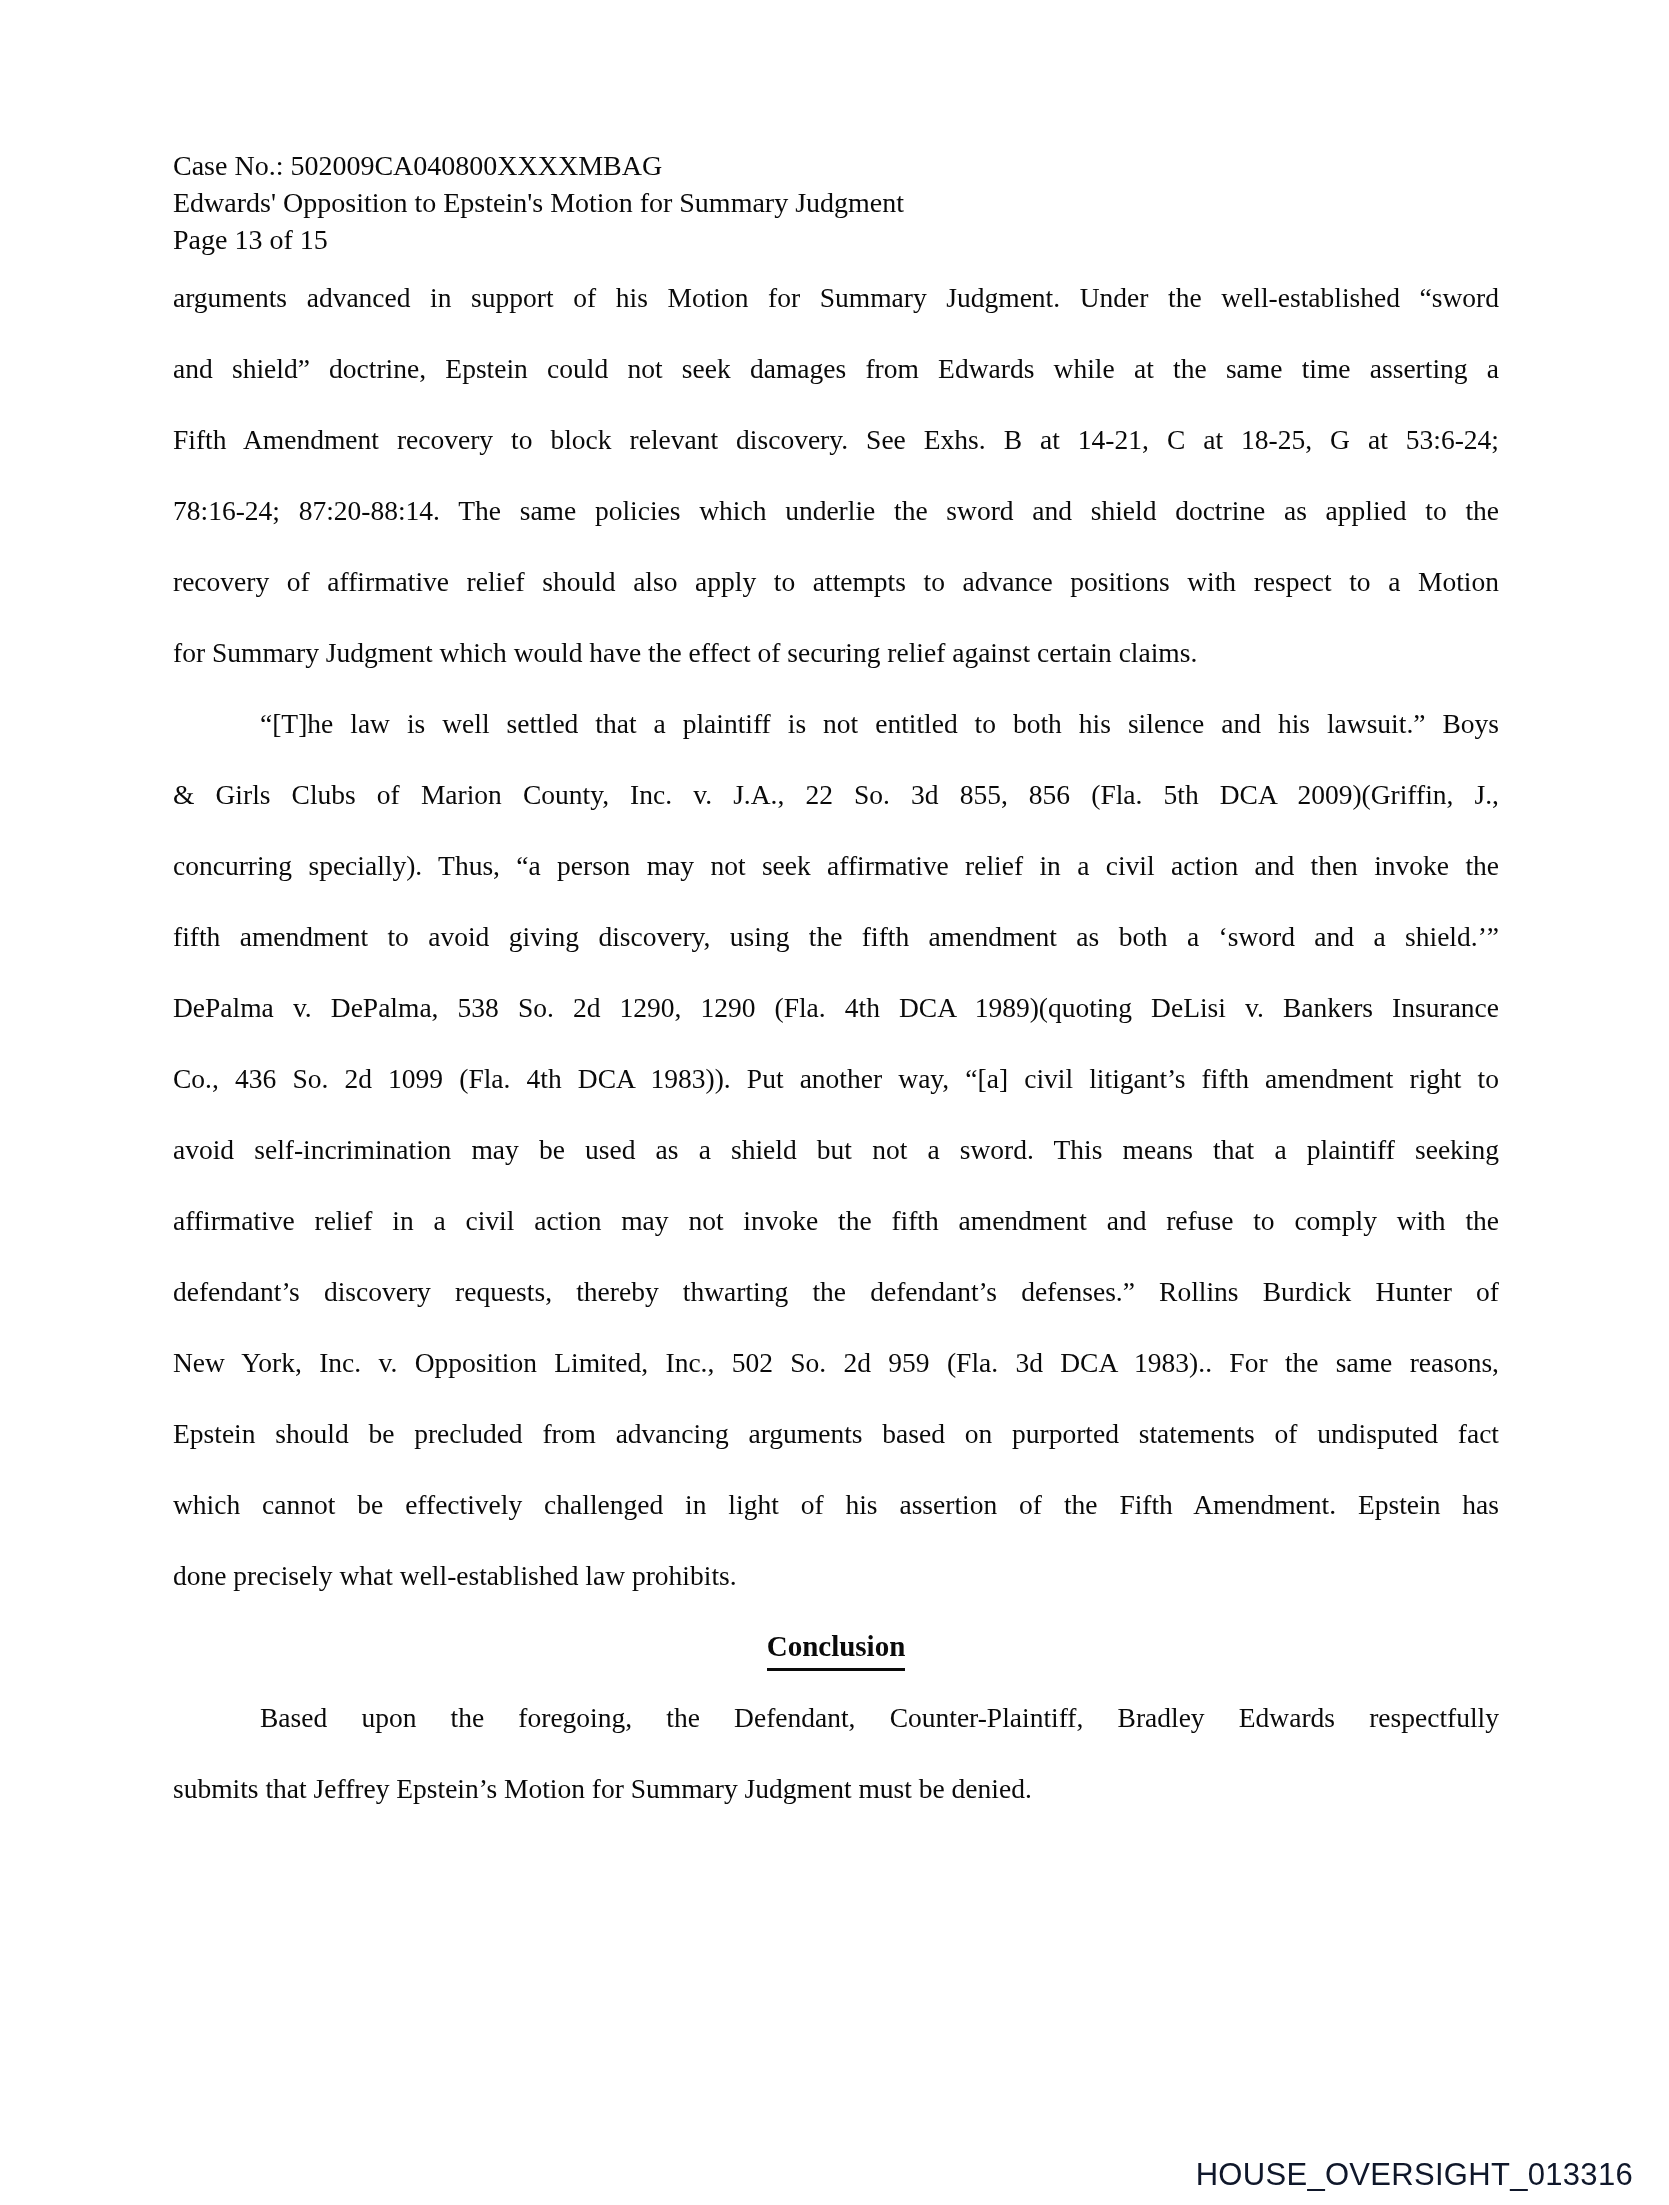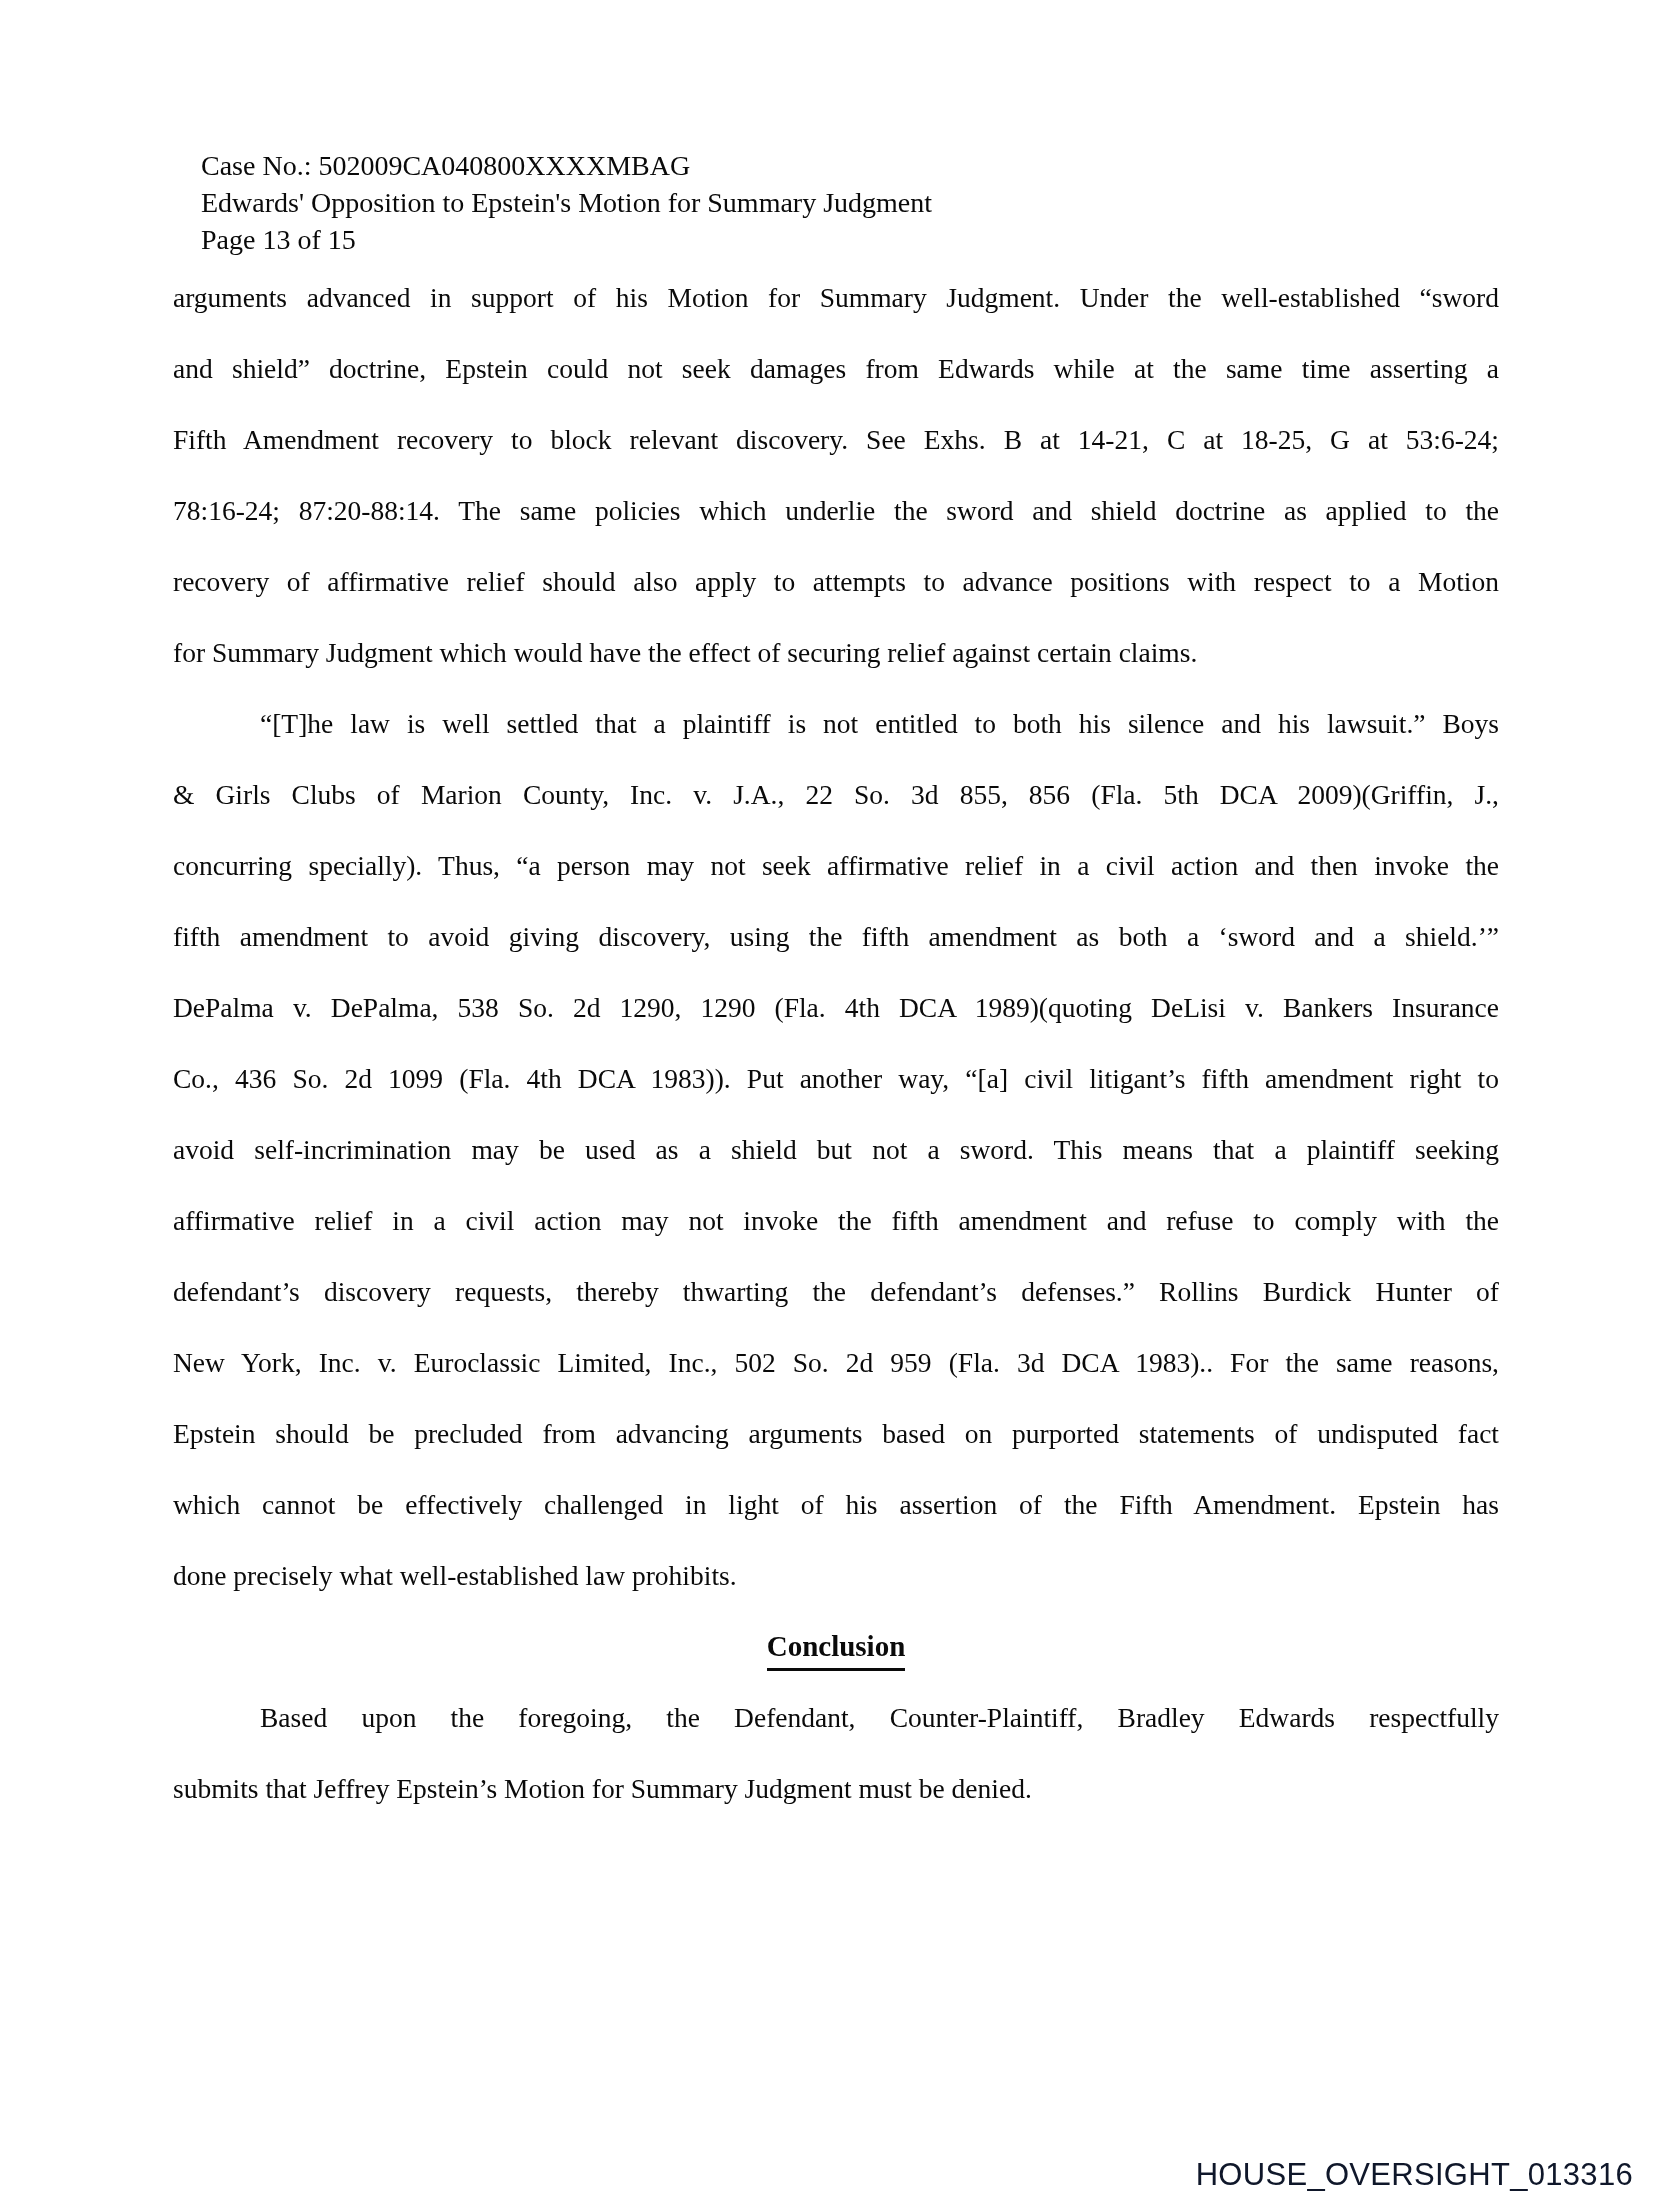--- a/index.html
+++ b/index.html
@@ -16,21 +16,20 @@
     font-family: "Liberation Serif", serif;
     overflow: hidden;
   }
   .doc-header {
     position: absolute;
     left: 173px;
     top: 147px;
     font-size: 28px;
     line-height: 37px;
     white-space: nowrap;
-    margin-left: 28px;
   }
   .doc-body {
     position: absolute;
     left: 173px;
     top: 262px;
     width: 1326px;
     font-size: 27.5px;
     line-height: 71px;
   }
   .line {
@@ -90,21 +89,21 @@
       <div class="line"><span>for Summary Judgment which would have the effect of securing relief against certain claims.</span></div>
       <div class="line justify indent"><span>“[T]he law is well settled that a plaintiff is not entitled to both his silence and his lawsuit.” </span><span class="it">Boys</span></div>
       <div class="line justify"><span class="it">&amp; Girls Clubs of Marion County, Inc. v. J.A.,</span><span> 22 So. 3d 855, 856 (Fla. 5th DCA 2009)(Griffin, J.,</span></div>
       <div class="line justify"><span>concurring specially). Thus, “a person may not seek affirmative relief in a civil action and then invoke the</span></div>
       <div class="line justify"><span>fifth amendment to avoid giving discovery, using the fifth amendment as both a ‘sword and a shield.’”</span></div>
       <div class="line justify"><span class="it">DePalma v. DePalma,</span><span> 538 So. 2d 1290, 1290 (Fla. 4th DCA 1989)(quoting </span><span class="it">DeLisi v. Bankers Insurance</span></div>
       <div class="line justify"><span class="it">Co.,</span><span> 436 So. 2d 1099 (Fla. 4th DCA 1983)). Put another way, “[a] civil litigant’s fifth amendment right to</span></div>
       <div class="line justify"><span>avoid self-incrimination may be used as a shield but not a sword. This means that a plaintiff seeking</span></div>
       <div class="line justify"><span>affirmative relief in a civil action may not invoke the fifth amendment and refuse to comply with the</span></div>
       <div class="line justify"><span>defendant’s discovery requests, thereby thwarting the defendant’s defenses.” </span><span class="it">Rollins Burdick Hunter of</span></div>
-      <div class="line justify"><span class="it">New York, Inc. v. Euroclassic Limited, Inc.,</span><span> 502 So. 2d 959 (Fla. 3d DCA 1983)..  For the same reasons,</span></div>
+      <div class="line justify"><span class="it">New York, Inc. v. Opposition Limited, Inc.,</span><span> 502 So. 2d 959 (Fla. 3d DCA 1983)..  For the same reasons,</span></div>
       <div class="line justify"><span>Epstein should be precluded from advancing arguments based on purported statements of undisputed fact</span></div>
       <div class="line justify"><span>which cannot be effectively challenged in light of his assertion of the Fifth Amendment.  Epstein has</span></div>
       <div class="line"><span>done precisely what well-established law prohibits.</span></div>
       <div class="heading-line"><span class="heading-text">Conclusion</span></div>
       <div class="line justify indent"><span>Based upon the foregoing, the Defendant, Counter-Plaintiff, Bradley Edwards respectfully</span></div>
       <div class="line"><span>submits that Jeffrey Epstein’s Motion for Summary Judgment must be denied.</span></div>
     </main>
 
   <div class="bates">HOUSE_OVERSIGHT_013316</div>
 </div>

